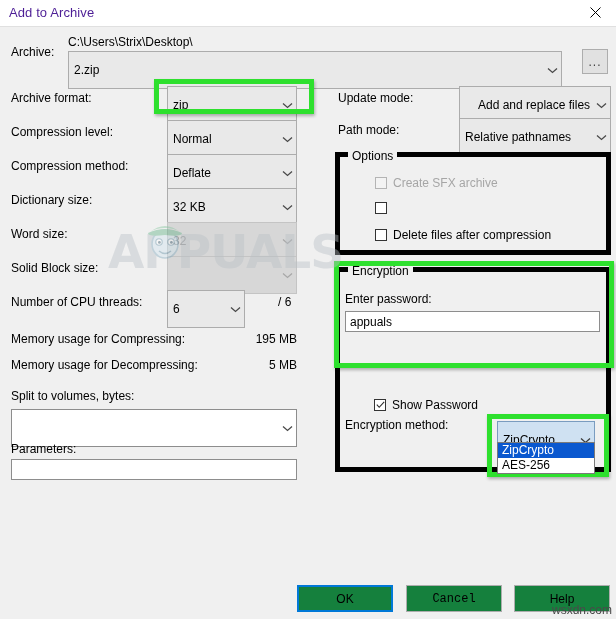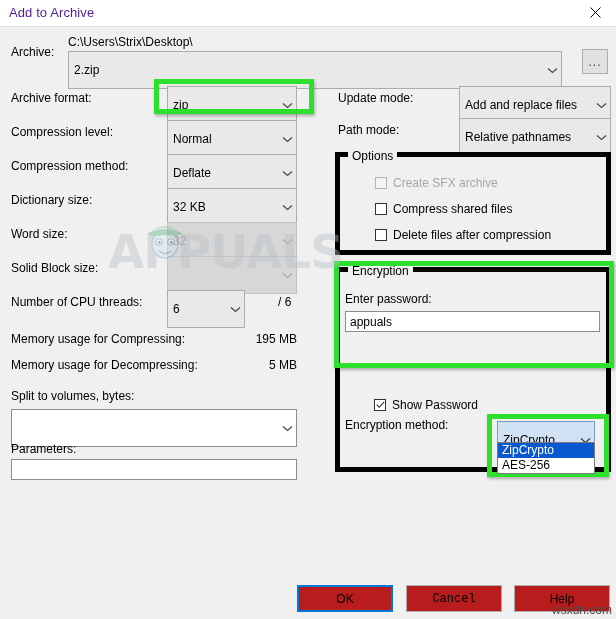--- a/index.html
+++ b/index.html
@@ -134,21 +134,21 @@
     border: 5px solid #2ee02e;
     box-sizing: border-box;
     pointer-events: none;
     box-shadow: 1px 2px 3px rgba(0,0,0,.28);
   }
 
   
   .btn {
     position: absolute;
     height: 27px;
-    background: #b91c1c;
+    background: #15803d;
     border: 1px solid #adadad;
     box-sizing: border-box;
     display: flex;
     align-items: center;
     justify-content: center;
     font-size: 12px;
     color: #000;
     cursor: default;
   }
   .btn.default {
@@ -333,21 +333,21 @@
       </svg>
   </div>
 </div>
 
 <div class="lbl" style="left:11px; top:442px;">Parameters:</div>
 <div class="textbox" style="left:11px; top:459px; width:286px;">
   <div class="tval"></div>
 </div>
 
 <div class="lbl" style="left:338px; top:91px;">Update mode:</div>
-<div class="combo" style="left:459px; top:86px; width:152px;">
+<div class="combo" style="left:459px; top:86px; width:152px;padding-left:13px;">
   <div class="cval">Add and replace files</div>
   <div class="arrow">
     <svg width="11" height="7" viewBox="0 0 11 7">
         <path d="M1 1.5 L5.5 5.5 L10 1.5" stroke="#4a4a4a" stroke-width="1.3" fill="none"></path>
       </svg>
   </div>
 </div>
 
 <div class="lbl" style="left:338px; top:123px;">Path mode:</div>
 <div class="combo" style="left:459px; top:118px; width:152px;">
@@ -361,21 +361,20 @@
 
 <div class="groupbox" style="left:335px; top:152px; width:276px; height:103px;">
   <div class="group-title">Options</div>
 </div>
 <div class="cbxwrap" style="left:347px; top:176px;">
   <span class="cbx disabled"></span>
   <span class="cbxlabel dim">Create SFX archive</span>
 </div>
 <div class="cbxwrap" style="left:347px; top:202px;">
   <span class="cbx"></span>
-  <span class="cbxlabel">Compress shared files</span>
 </div>
 <div class="cbxwrap" style="left:347px; top:228px;">
   <span class="cbx"></span>
   <span class="cbxlabel">Delete files after compression</span>
 </div>
 
 <div class="groupbox" style="left:335px; top:267px; width:276px; height:205px;">
   <div class="group-title">Encryption</div>
 </div>
 

